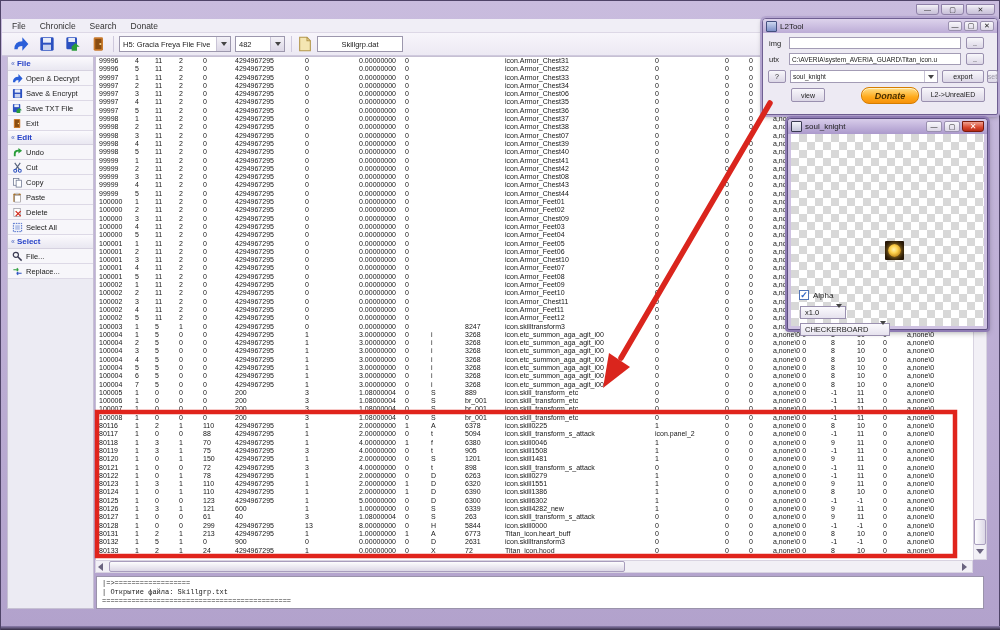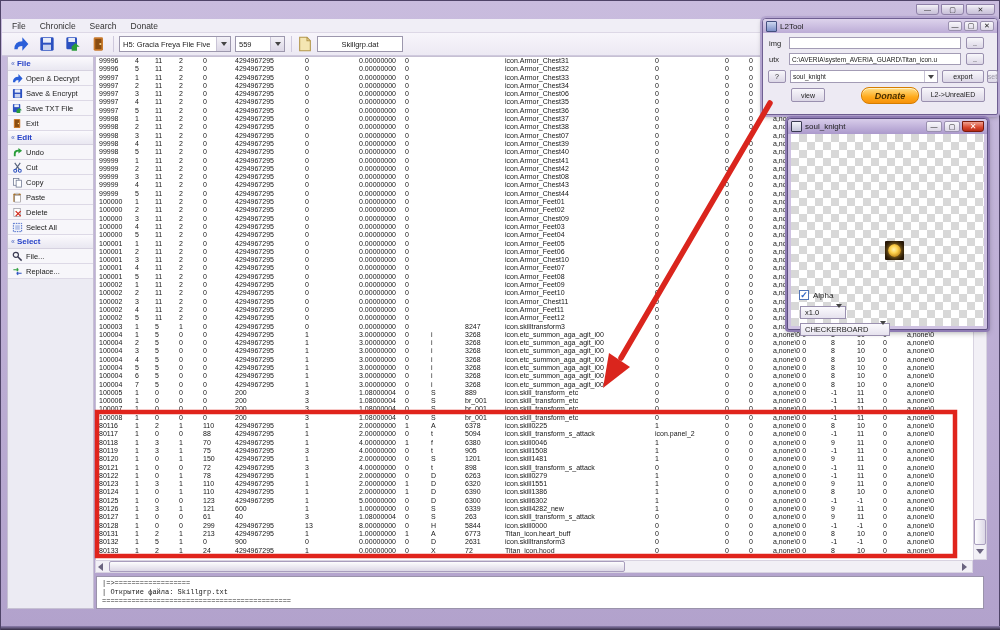--- a/index.html
+++ b/index.html
@@ -146,21 +146,21 @@
         <circle cx="7" cy="6" r="0.8" fill="#ffd98a"></circle>
       </svg></span>
   <div class="abs tsep" style="left:112px;"></div>
   <div class="abs combo" style="left:118px;top:35px;width:112px;">
     <span>H5: Gracia Freya File Five</span>
     <span class="arr">
         <span class="tri-d"></span>
       </span>
   </div>
   <div class="abs combo" style="left:234px;top:35px;width:50px;">
-    <span>559</span>
+    <span>482</span>
     <span class="arr">
         <span class="tri-d"></span>
       </span>
   </div>
   <div class="abs tsep" style="left:290px;"></div>
   <span class="abs tool-icon" style="left:296px;"><svg viewBox="0 0 12 12">
         <path d="M2 1 L7.5 1 L10 3.5 L10 11 L2 11 Z" fill="#f4e6b2" stroke="#b2964a" stroke-width="0.8"></path>
         <path d="M7.5 1 L7.5 3.5 L10 3.5" fill="none" stroke="#b2964a" stroke-width="0.8"></path>
       </svg></span>
   <div class="abs filebox" style="left:316px;top:35px;width:86px;">

